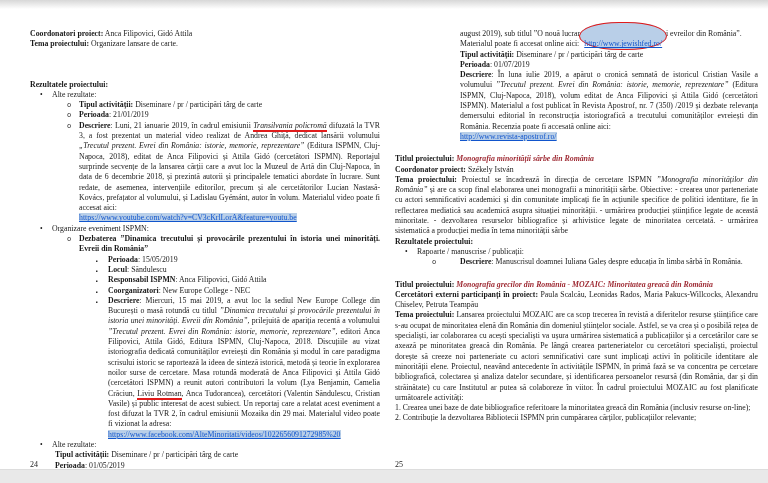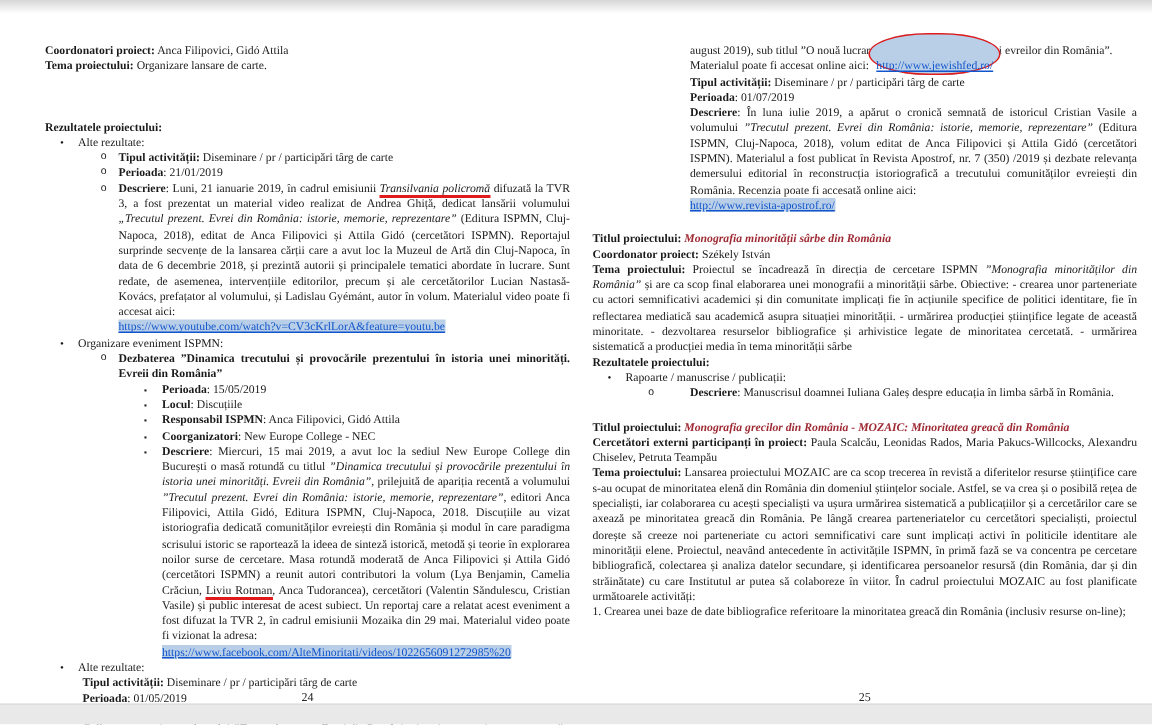--- a/index.html
+++ b/index.html
@@ -28,42 +28,42 @@
   .blk.in1>.bul{left:10px;}
   .blk.in2>.bul{left:37px;font-family:"Liberation Mono","DejaVu Sans Mono",monospace;font-size:7px;}
   .blk.in3>.bul{left:66px;font-size:5.5px;top:1px;}
   .b{font-weight:bold;margin-top:43px;}
   .i{font-style:italic;}
   .lnk{color:var(--link,#1155cc);text-decoration:underline;}
   .hl{background:var(--highlight,#b9cfe8);}
   .maroon{color:var(--maroon,#9e2a33);}
   .redu{border-bottom:2px solid var(--ared,#e01b1b);padding-bottom:0px;}
   .circ{border:1.6px solid var(--ared,#e01b1b);border-radius:50%/55%;padding:16px 4px 1px 4px;margin:-2px -2px;}
-  .pagenum{position:absolute;top:460px;width:350px;text-align:center;font-size:8px;color:#222;}
+  .pagenum{position:absolute;top:460px;width:350px;text-align:left;font-size:8px;color:#222;}
   .pagenum.pn-left{left:30px;}
   .pagenum.pn-right{left:395px;width:363px;}
 </style>
 </head>
 <body>
 
 <div class="top-shade"></div>
 
 <div class="page page-left" id="page-0">
     <div class="blk in0"><span class="b">Coordonatori proiect:</span><span> Anca Filipovici, Gidó Attila</span></div>
     <div class="blk in0"><span class="b">Tema proiectului:</span><span> Organizare lansare de carte.</span></div>
     <div class="blk in0" style="margin-top: 30px;"><span class="b">Rezultatele proiectului:</span></div>
     <div class="blk in1"><span class="bul">•</span><span>Alte rezultate:</span></div>
     <div class="blk in2"><span class="bul">o</span><span class="b">Tipul activității:</span><span> Diseminare / pr / participări târg de carte</span></div>
     <div class="blk in2"><span class="bul">o</span><span class="b">Perioada</span><span>: 21/01/2019</span></div>
     <div class="blk in2"><span class="bul">o</span><span class="b">Descriere</span><span>: Luni, 21 ianuarie 2019, în cadrul emisiunii </span><span class="i redu">Transilvania policromă</span><span> difuzată la TVR 3, a fost prezentat un material video realizat de Andrea Ghiță, dedicat lansării volumului </span><span class="i">„Trecutul prezent. Evrei din România: istorie, memorie, reprezentare”</span><span> (Editura ISPMN, Cluj-Napoca, 2018), editat de Anca Filipovici și Attila Gidó (cercetători ISPMN). Reportajul surprinde secvențe de la lansarea cărții care a avut loc la Muzeul de Artă din Cluj-Napoca, în data de 6 decembrie 2018, și prezintă autorii și principalele tematici abordate în lucrare. Sunt redate, de asemenea, intervențiile editorilor, precum și ale cercetătorilor Lucian Nastasă-Kovács, prefațator al volumului, și Ladislau Gyémánt, autor în volum. Materialul video poate fi accesat aici:</span></div>
     <div class="blk in2"><span class="lnk hl">https://www.youtube.com/watch?v=CV3cKrlLorA&amp;feature=youtu.be</span></div>
     <div class="blk in1"><span class="bul">•</span><span>Organizare eveniment ISPMN:</span></div>
     <div class="blk in2"><span class="bul">o</span><span class="b">Dezbaterea ”Dinamica trecutului și provocările prezentului în istoria unei minorități. Evreii din România”</span></div>
     <div class="blk in3"><span class="bul">▪</span><span class="b">Perioada</span><span>: 15/05/2019</span></div>
-    <div class="blk in3"><span class="bul">▪</span><span class="b">Locul</span><span>: Discuțiile</span></div>
+    <div class="blk in3"><span class="bul">▪</span><span class="b">Locul</span><span>: Săndulescu</span></div>
     <div class="blk in3"><span class="bul">▪</span><span class="b">Responsabil ISPMN</span><span>: Anca Filipovici, Gidó Attila</span></div>
     <div class="blk in3"><span class="bul">▪</span><span class="b">Coorganizatori</span><span>: New Europe College - NEC</span></div>
     <div class="blk in3"><span class="bul">▪</span><span class="b">Descriere</span><span>: Miercuri, 15 mai 2019, a avut loc la sediul New Europe College din București o masă rotundă cu titlul </span><span class="i">”Dinamica trecutului și provocările prezentului în istoria unei minorități. Evreii din România”</span><span>, prilejuită de apariția recentă a volumului </span><span class="i">”Trecutul prezent. Evrei din România: istorie, memorie, reprezentare”</span><span>, editori Anca Filipovici, Attila Gidó, Editura ISPMN, Cluj-Napoca, 2018. Discuțiile au vizat istoriografia dedicată comunităților evreiești din România și modul în care paradigma scrisului istoric se raportează la ideea de sinteză istorică, metodă și teorie în explorarea noilor surse de cercetare. Masa rotundă moderată de Anca Filipovici și Attila Gidó (cercetători ISPMN) a reunit autori contributori la volum (Lya Benjamin, Camelia Crăciun, </span><span class="redu">Liviu Rotman</span><span>, Anca Tudorancea), cercetători (Valentin Săndulescu, Cristian Vasile) și public interesat de acest subiect. Un reportaj care a relatat acest eveniment a fost difuzat la TVR 2, în cadrul emisiunii Mozaika din 29 mai. Materialul video poate fi vizionat la adresa:</span></div>
     <div class="blk in3"><span class="lnk hl">https://www.facebook.com/AlteMinoritati/videos/1022656091272985%20</span></div>
     <div class="blk in1"><span class="bul">•</span><span>Alte rezultate:</span></div>
     <div class="blk in1x"><span class="b">Tipul activității:</span><span> Diseminare / pr / participări târg de carte</span></div>
     <div class="blk in1x"><span class="b">Perioada</span><span>: 01/05/2019</span></div>
     <div class="blk in1x"><span class="b">Descriere</span><span>: În luna mai 2019, a fost publicată o cronică a dezbaterii ce a avut loc la New Europe College pe marginea volumului </span><span class="i">”Trecutul prezent. Evrei din România: istorie, memorie, reprezentare”</span></div>
   </div>
 <div class="page page-right" id="page-1">
@@ -77,18 +77,19 @@
     <div class="blk in0"><span class="b">Coordonator proiect:</span><span> Székely István</span></div>
     <div class="blk in0"><span class="b">Tema proiectului:</span><span> Proiectul se încadrează în direcția de cercetare ISPMN </span><span class="i">”Monografia minorităților din România”</span><span> și are ca scop final elaborarea unei monografii a minorității sârbe. Obiective: - crearea unor parteneriate cu actori semnificativi academici și din comunitate implicați fie în acțiunile specifice de politici identitare, fie în reflectarea mediatică sau academică asupra situației minorității. - urmărirea producției științifice legate de această minoritate. - dezvoltarea resurselor bibliografice și arhivistice legate de minoritatea cercetată. - urmărirea sistematică a producției media în tema minorității sârbe</span></div>
     <div class="blk in0"><span class="b">Rezultatele proiectului:</span></div>
     <div class="blk in1"><span class="bul">•</span><span>Rapoarte / manuscrise / publicații:</span></div>
     <div class="blk in2"><span class="bul">o</span></div>
     <div class="blk inA"><span class="b">Descriere</span><span>: Manuscrisul doamnei Iuliana Galeș despre educația în limba sârbă în România.</span></div>
     <div class="blk in0" style="margin-top: 12px;"><span class="b">Titlul proiectului: </span><span class="maroon b i">Monografia grecilor din România - MOZAIC: Minoritatea greacă din România</span></div>
     <div class="blk in0"><span class="b">Cercetători externi participanți în proiect:</span><span> Paula Scalcău, Leonidas Rados, Maria Pakucs-Willcocks, Alexandru Chiselev, Petruta Teampău</span></div>
     <div class="blk in0"><span class="b">Tema proiectului:</span><span> Lansarea proiectului MOZAIC are ca scop trecerea în revistă a diferitelor resurse științifice care s-au ocupat de minoritatea elenă din România din domeniul științelor sociale. Astfel, se va crea și o posibilă rețea de specialiști, iar colaborarea cu acești specialiști va ușura urmărirea sistematică a publicațiilor și a cercetărilor care se axează pe minoritatea greacă din România. Pe lângă crearea parteneriatelor cu cercetători specialiști, proiectul dorește să creeze noi parteneriate cu actori semnificativi care sunt implicați activi în politicile identitare ale minorității elene. Proiectul, neavând antecedente în activitățile ISPMN, în primă fază se va concentra pe cercetare bibliografică, colectarea și analiza datelor secundare, și identificarea persoanelor resursă (din România, dar și din străinătate) cu care Institutul ar putea să colaboreze în viitor. În cadrul proiectului MOZAIC au fost planificate următoarele activități:</span></div>
     <div class="blk in0"><span>1. Crearea unei baze de date bibliografice referitoare la minoritatea greacă din România (inclusiv resurse on-line);</span></div>
+    <div class="blk in0"><span>2. Contribuție la dezvoltarea Bibliotecii ISPMN prin cumpărarea cărților, publicațiilor relevante;</span></div>
   </div>
 
 <div class="pagenum pn-left">24</div>
 <div class="pagenum pn-right">25</div>
 
 <div class="bottom-bar"></div>
 
 </body></html>

